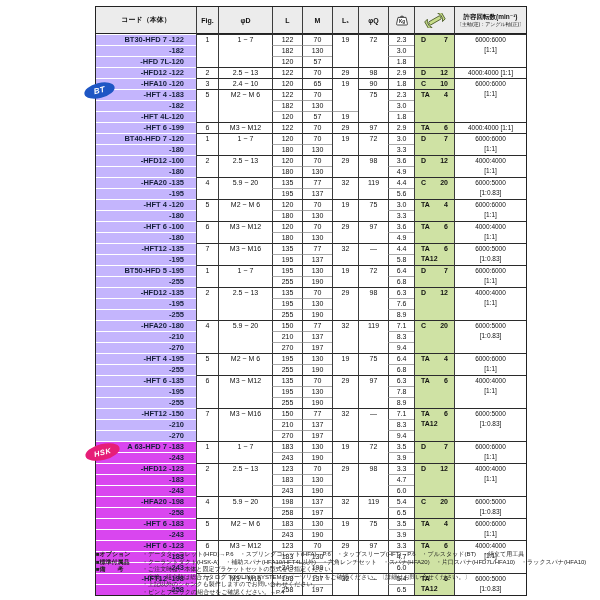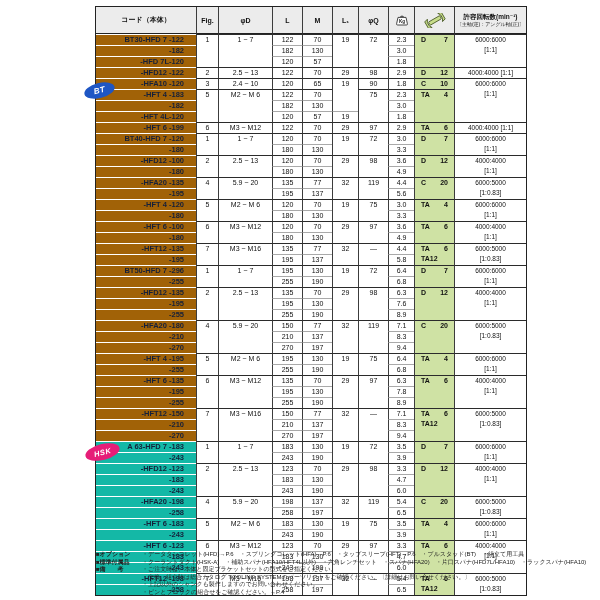--- a/index.html
+++ b/index.html
@@ -22,24 +22,24 @@
   thead th:first-child{border-left:none;}
   thead th .rpm-title{font-size:6.5px;line-height:8px;}
   thead th .rpm-sub{font-size:5px;line-height:6px;font-weight:normal;}
   tbody td{
     height:10px;font-size:7px;line-height:10px;
     border-left:1px solid #3c3c3c;border-top:1px solid #a9a9a9;
     text-align:center;vertical-align:top;background:#fff;
   }
   tbody tr.gs td{border-top-color:#2b2b2b;}
   tbody tr td.code{
-    background:#a16207;border-left:none;border-top-color:#ffffff;
+    background:#c4b5fd;border-left:none;border-top-color:#ffffff;
     font-weight:bold;text-align:right;padding-right:12px;color:#15203a;font-size:7.5px;
   }
-  tbody tr.pink td.code{background:#14b8a6;}
+  tbody tr.pink td.code{background:#d946ef;}
   tbody tr td.acc{background:#cfe2a4;font-weight:bold;}
   td.acc .accline{display:flex;justify-content:space-between;padding:0 6px;height:10px;line-height:10px;}
   td.acc .accline2{text-align:left;padding:0 6px;height:10px;line-height:10px;}
   td.rpm{font-size:6.5px;}
   td.rpm div{height:10px;line-height:10px;}
   td.fig{font-weight:normal;}
   
   .hicon{display:inline-block;vertical-align:middle;}
   
   .badge{
@@ -373,21 +373,21 @@
             <div>[1:0.83]</div>
           </td>
         </tr>
         <tr>
           <td class="code">-195</td>
           <td class="v">195</td>
           <td class="v">137</td>
           <td class="v">5.8</td>
         </tr>
         <tr class="gs">
-          <td class="code">BT50-HFD 7 -296</td>
+          <td class="code">BT50-HFD 5 -195</td>
           <td class="v fig" rowspan="2">1</td>
           <td class="v phid" rowspan="2">1 ~ 7</td>
           <td class="v">195</td>
           <td class="v">130</td>
           <td class="v" rowspan="2">19</td>
           <td class="v" rowspan="2">72</td>
           <td class="v">6.4</td>
           <td class="acc" rowspan="2">
             <div class="accline">
               <span>D</span>

